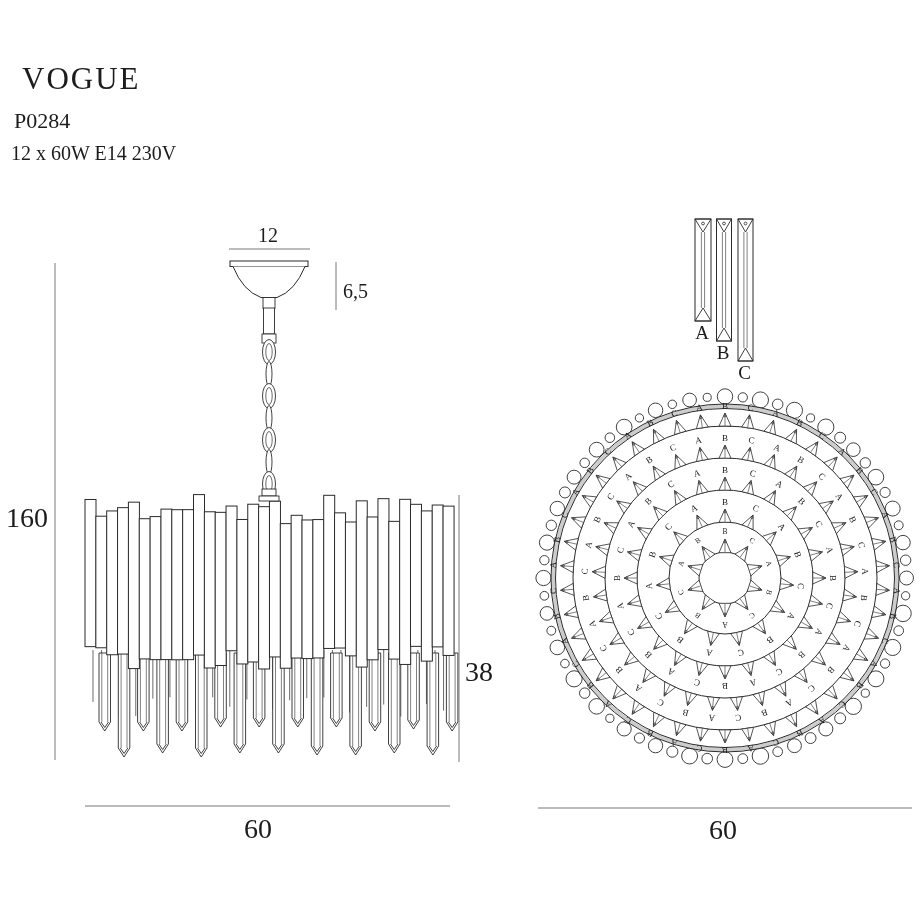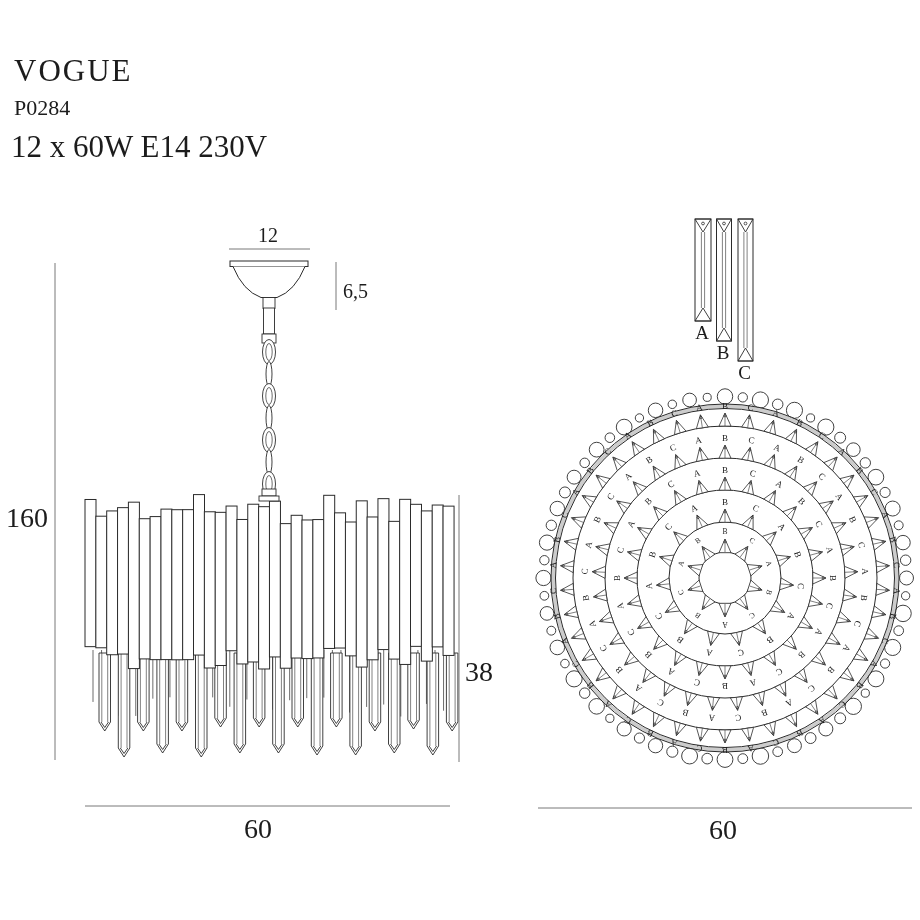--- a/index.html
+++ b/index.html
@@ -1,21 +1,21 @@
 <!DOCTYPE html>
 <html><head>
 <meta charset="utf-8">
 <style>
   html,body{margin:0;padding:0;background:#ffffff;}
   .page{position:relative;width:920px;height:920px;background:#fff;overflow:hidden;
         font-family:"Liberation Serif", serif;color:#1c1c1c;}
   .header{position:absolute;left:10px;top:50px;}
-  .title{font-size:31px;letter-spacing:2px;margin:4px;font-weight:500;line-height:1.1;}
+  .title{font-size:31px;letter-spacing:2px;margin:12px;font-weight:500;line-height:1.1;}
   .code{font-size:22px;margin:7px 0 0 4px;}
-  .spec{font-size:31px;margin:8px 0 0 1px;}
+  .spec{font-size:20px;margin:8px 0 0 1px;}
   svg.drawing{position:absolute;left:0;top:0;}
   .dim{font-family:"Liberation Serif", serif;fill:#1c1c1c;}
   .dim-lg{font-size:28px;}
   .dim-sm{font-size:20px;}
   .dimline{stroke:#6a6a6a;stroke-width:0.9;fill:none;}
 </style>
 </head>
 <body>
 
 <div class="page">

